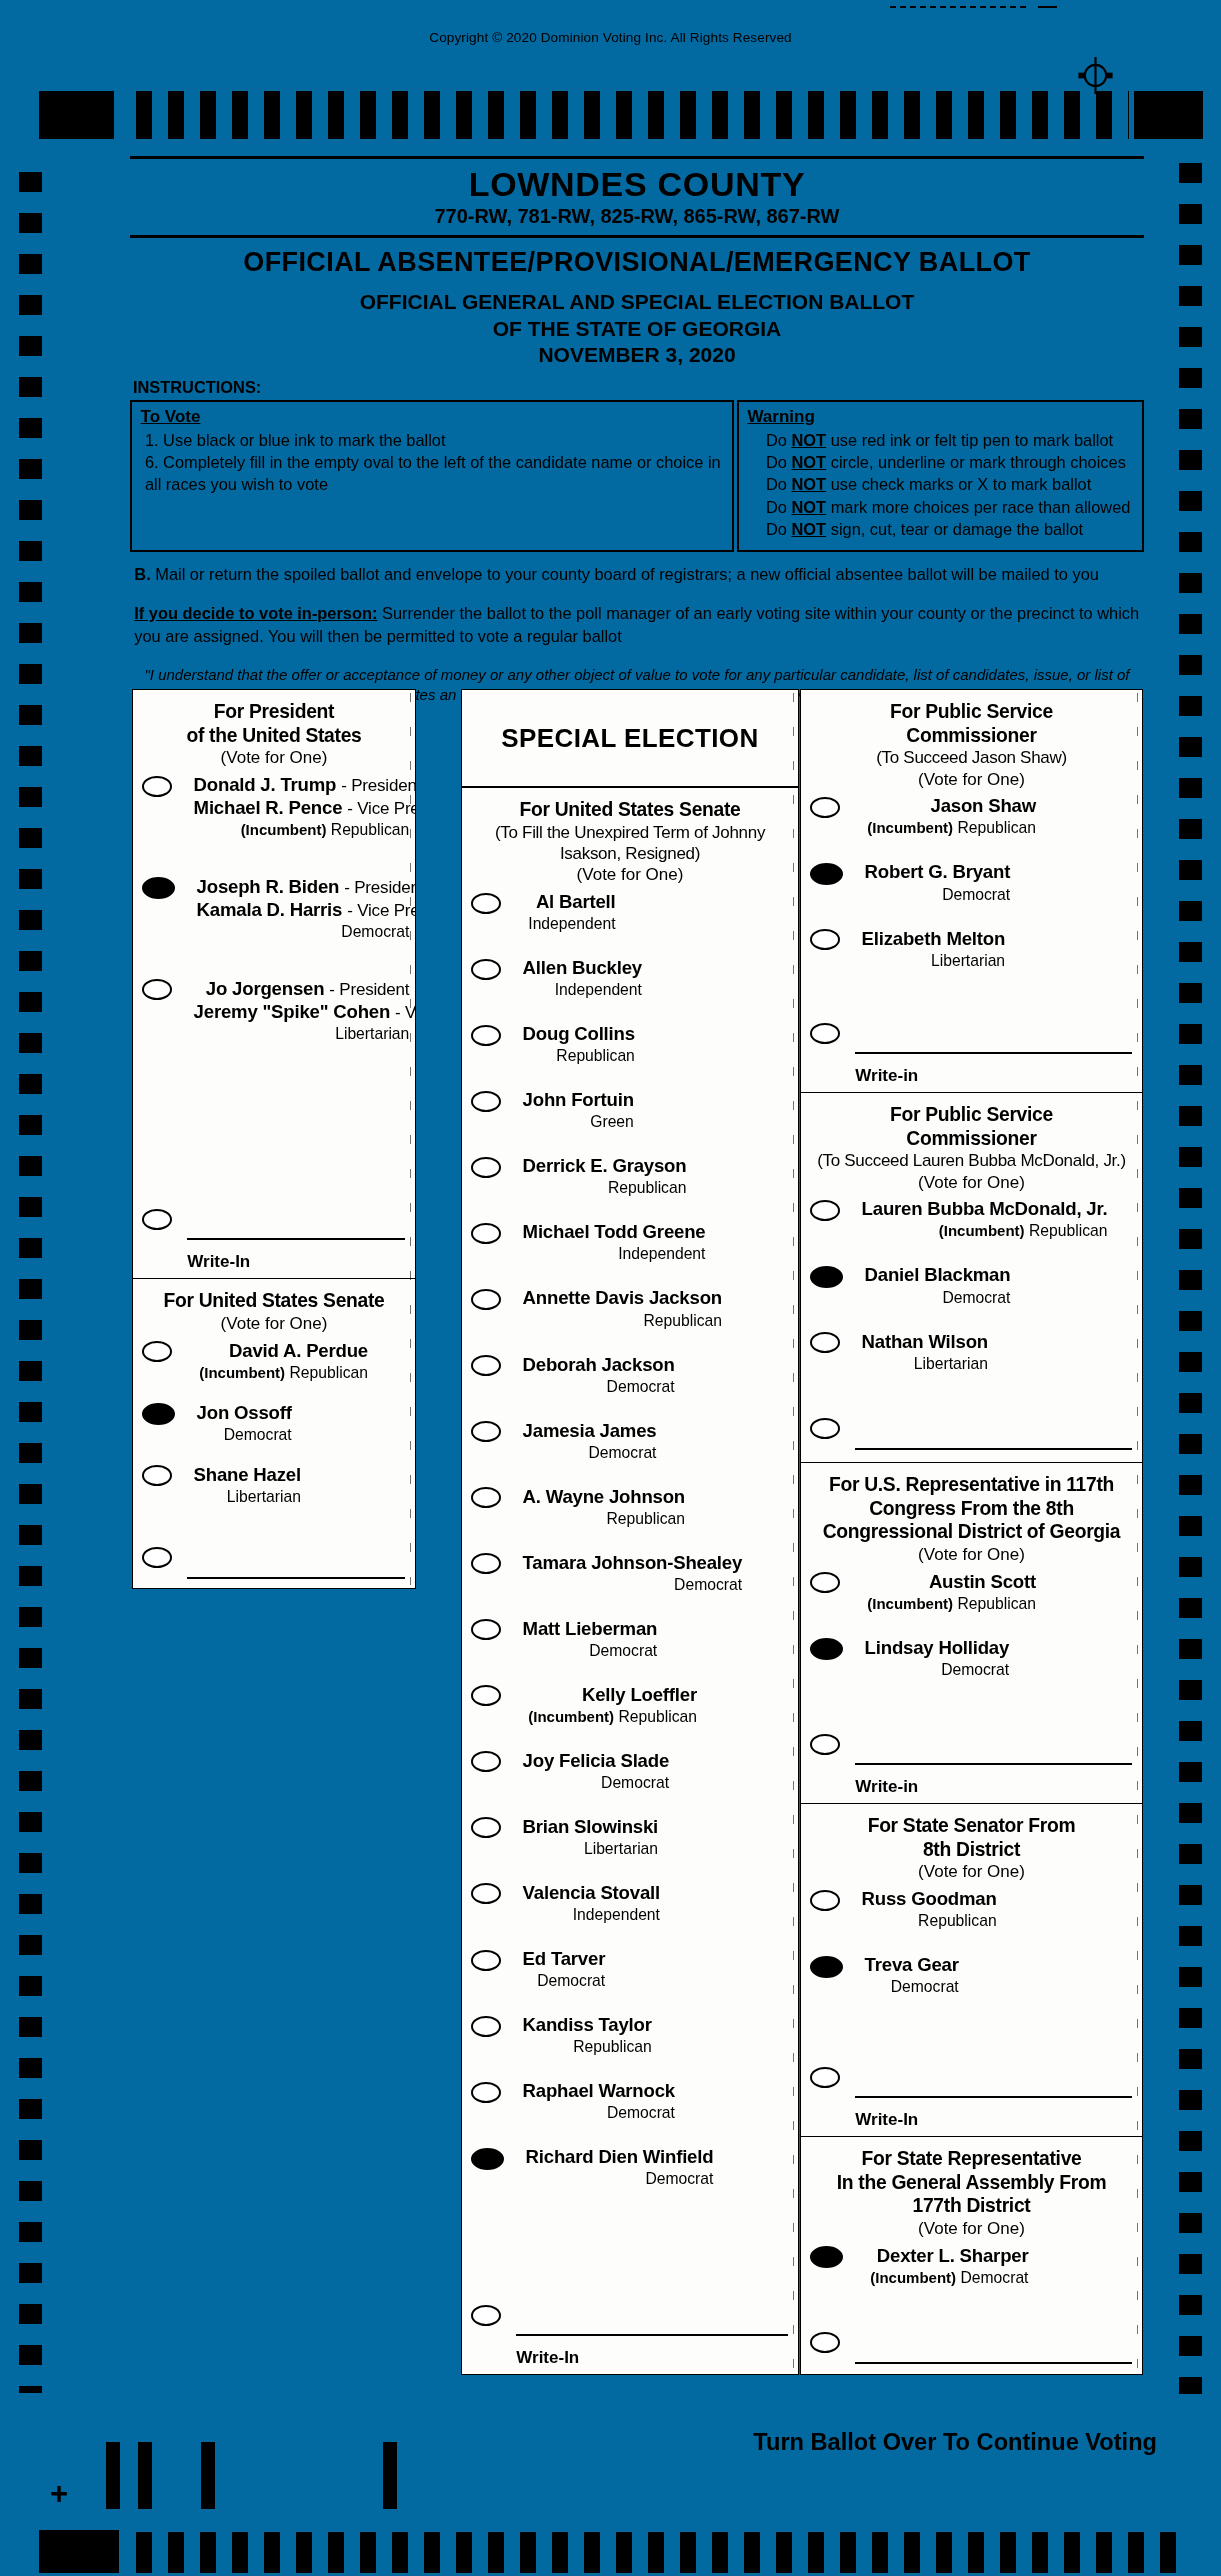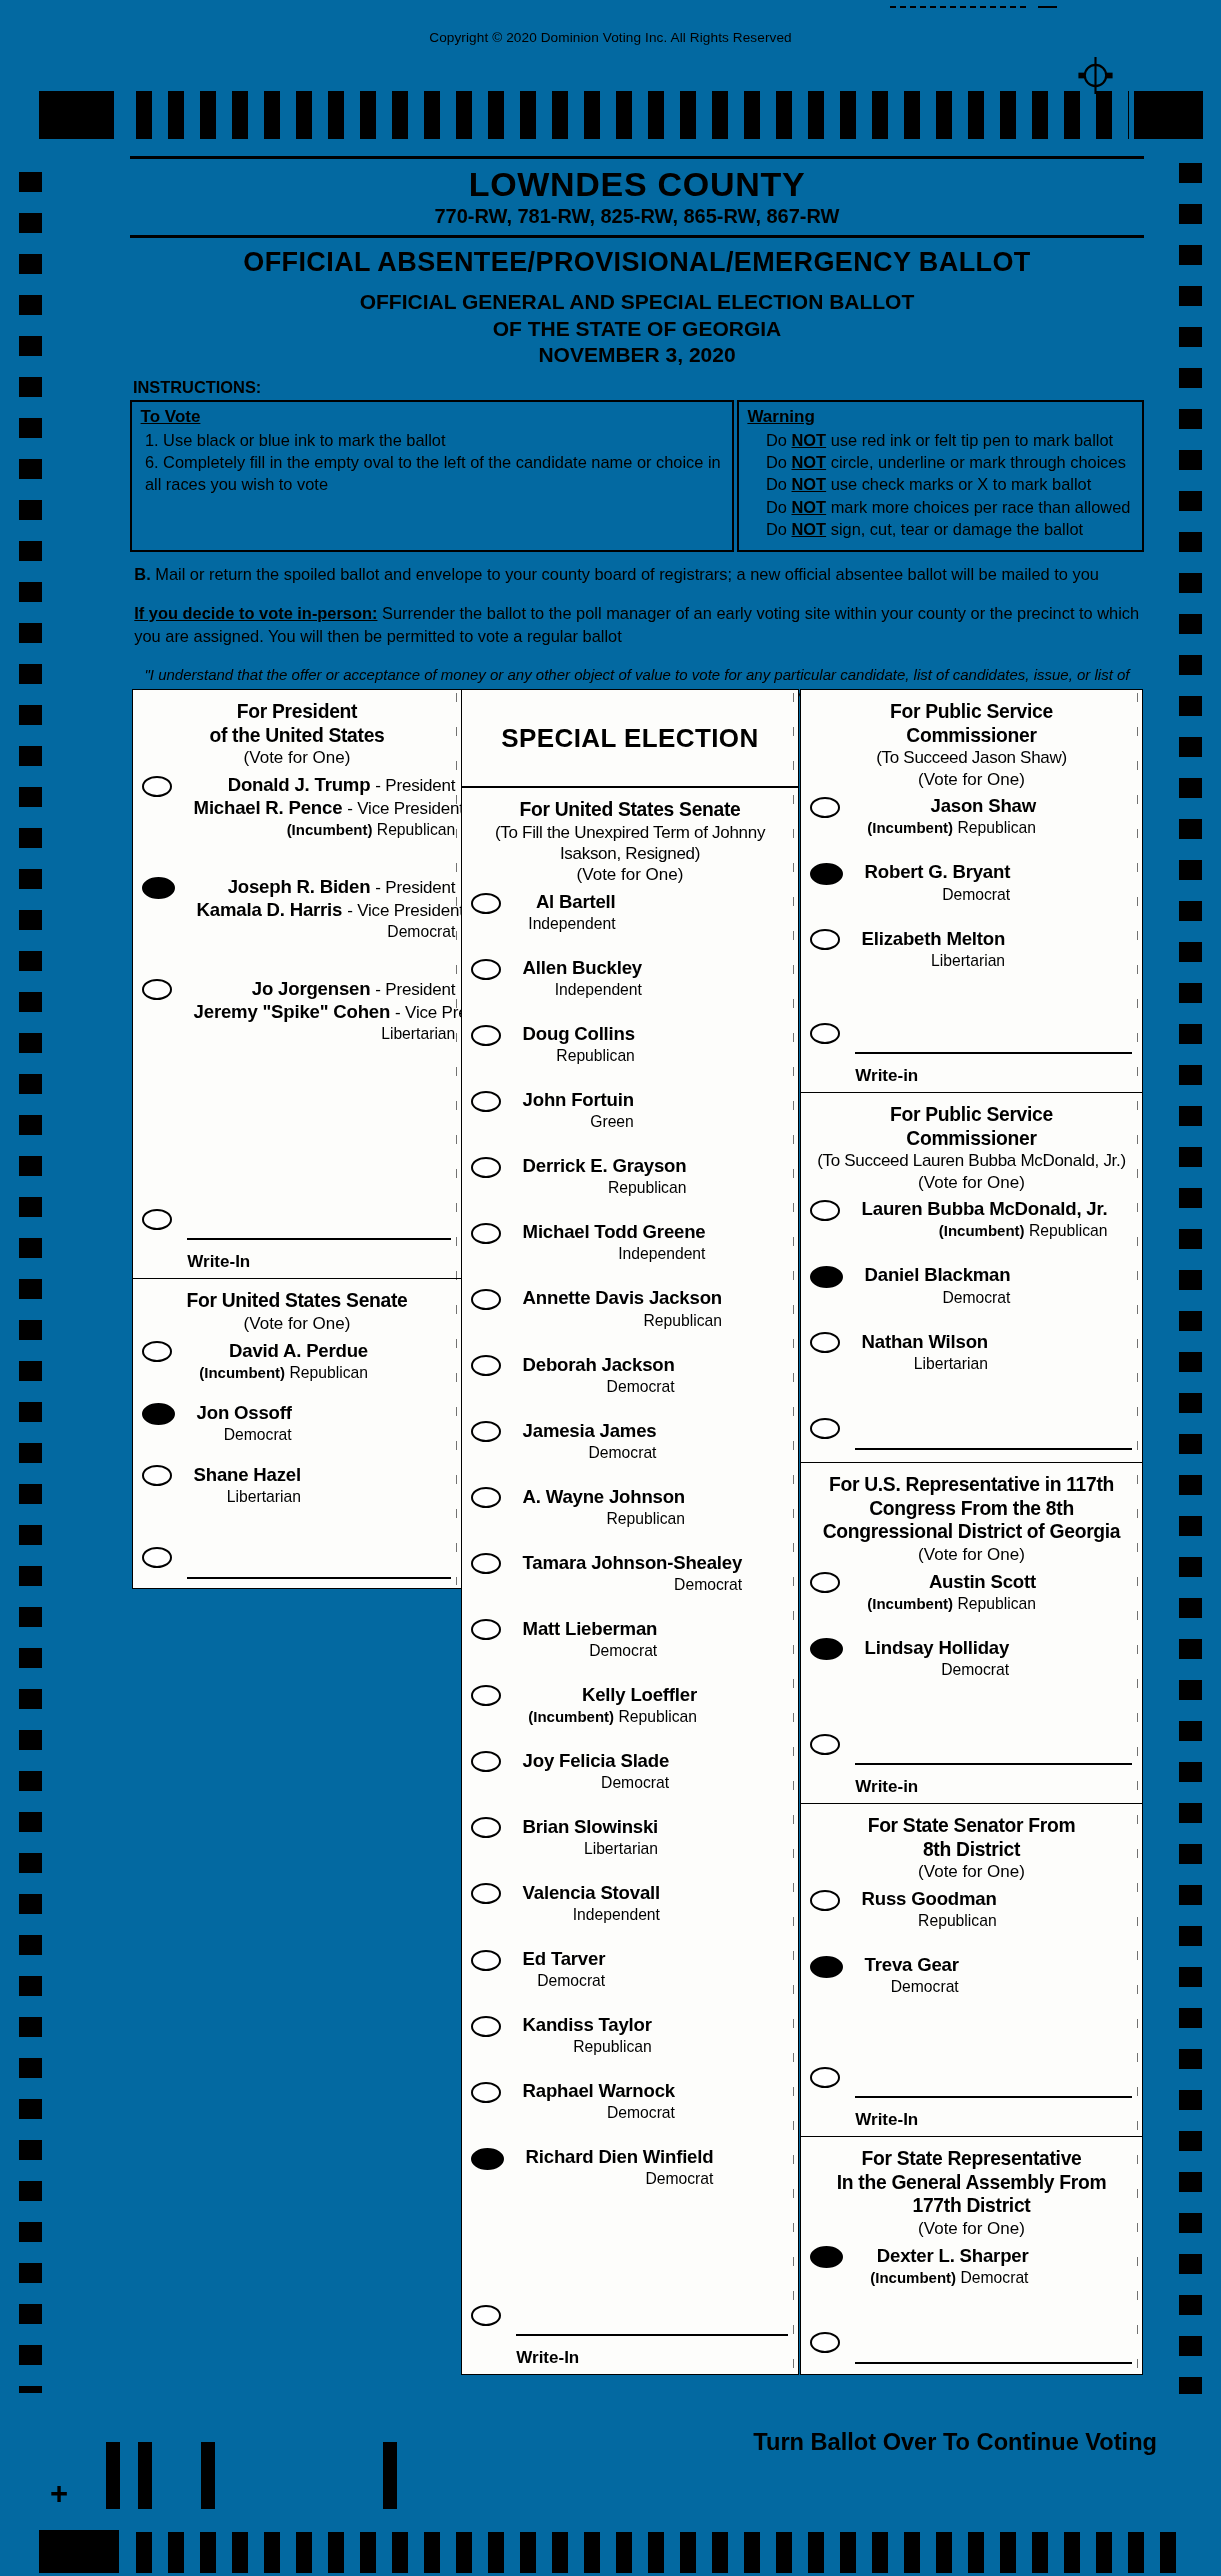--- a/index.html
+++ b/index.html
@@ -34,21 +34,21 @@
   .m-title{font-weight:bold;text-decoration:underline;font-size:16.4px;}
   .m-item{margin-top:7.2px;}
   .m-item:first-of-type{margin-top:11.4px;}
   .bold{font-weight:bold;}
   .bold-ul{font-weight:bold;text-decoration:underline;}
   .inperson{margin-top:15.7px;}
   .legal{margin-top:17px;text-align:center;font-style:italic;font-size:15px;line-height:1.35;}
 
   
   .col{position:absolute;top:689px;border:1.4px solid #000;background:#fdfdfb;display:flex;flex-direction:column;box-sizing:border-box;}
-  #col-left{left:132px;width:330px;height:900px;}
+  #col-left{left:132px;width:284px;height:900px;}
   #col-mid{left:461px;width:338px;height:1686px;}
   #col-right{left:800px;width:343px;height:1686px;}
   .perf{position:absolute;top:2.9px;bottom:2.9px;right:3.6px;width:1.4px;background:repeating-linear-gradient(180deg,#000 0 8.6px,transparent 8.6px 34px);opacity:.55;}
   .banner{height:96px;border-bottom:2.1px solid #000;display:flex;align-items:center;justify-content:center;font-size:26px;font-weight:bold;letter-spacing:0.4px;flex:none;}
   .section{display:flex;flex-direction:column;border-bottom:1.4px solid #000;box-sizing:border-box;flex:none;overflow:hidden;}
   .section.grow{flex:1;border-bottom:none;}
   .sec-head{text-align:center;padding:10px 4.3px 5.7px;}
   .sec-title div{font-size:19.3px;font-weight:bold;line-height:1.22;letter-spacing:-0.3px;white-space:nowrap;}
   .sec-sub div{font-size:17px;line-height:1.25;letter-spacing:-0.3px;white-space:nowrap;}
   .sec-vote{font-size:17px;margin-top:1.4px;}

